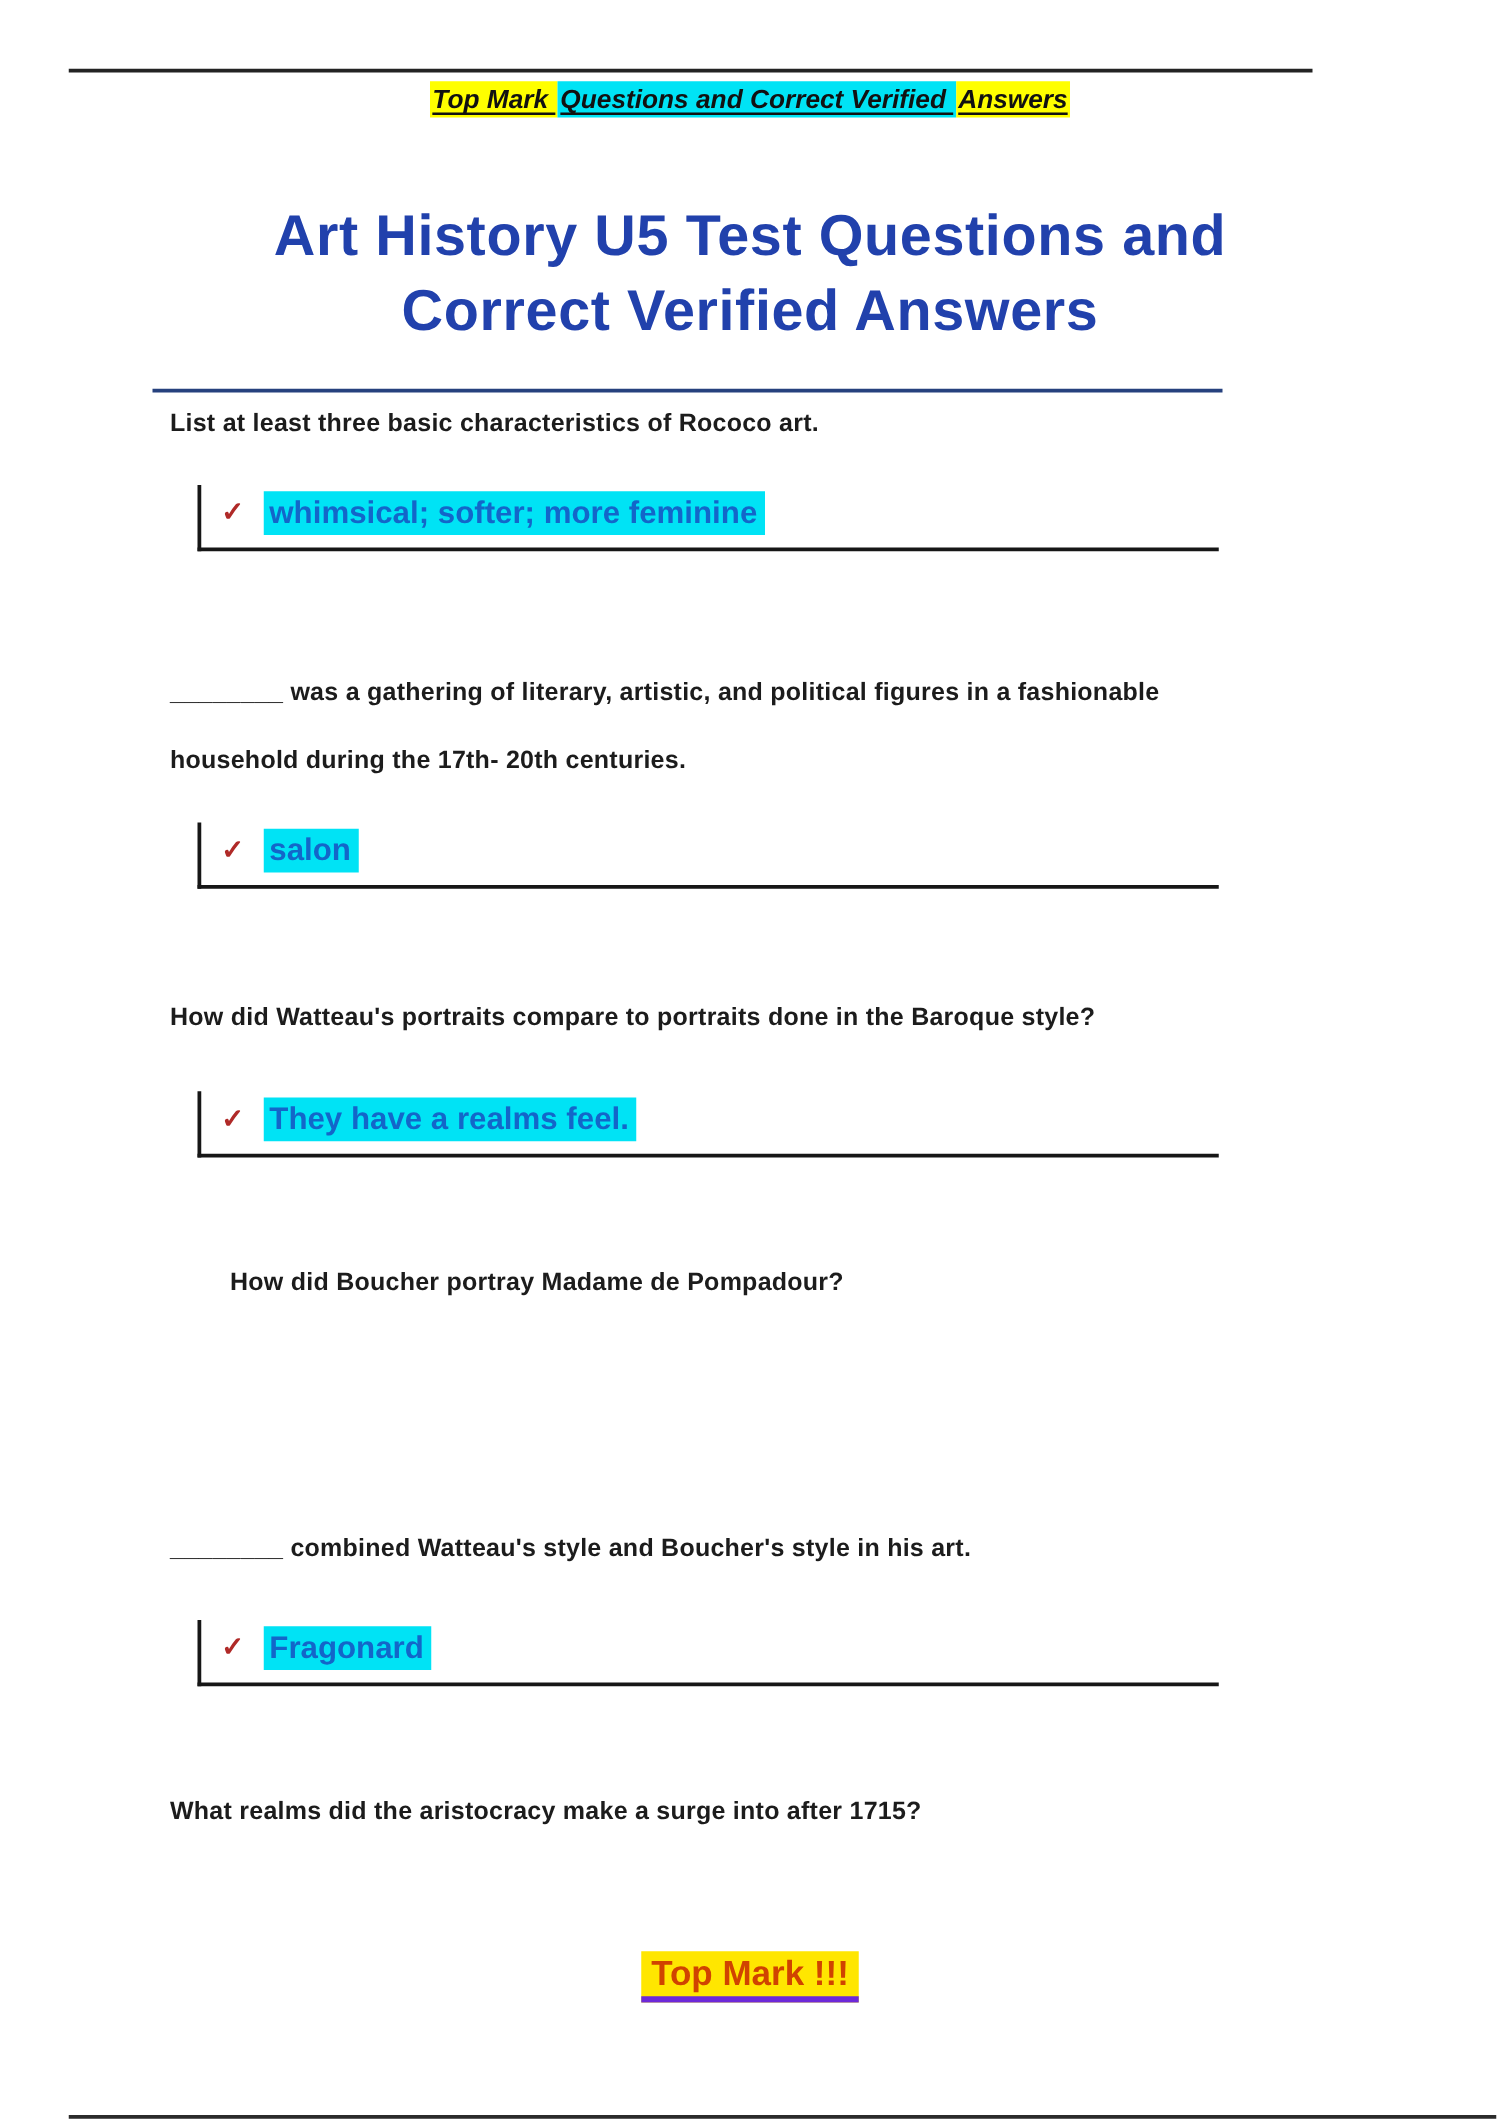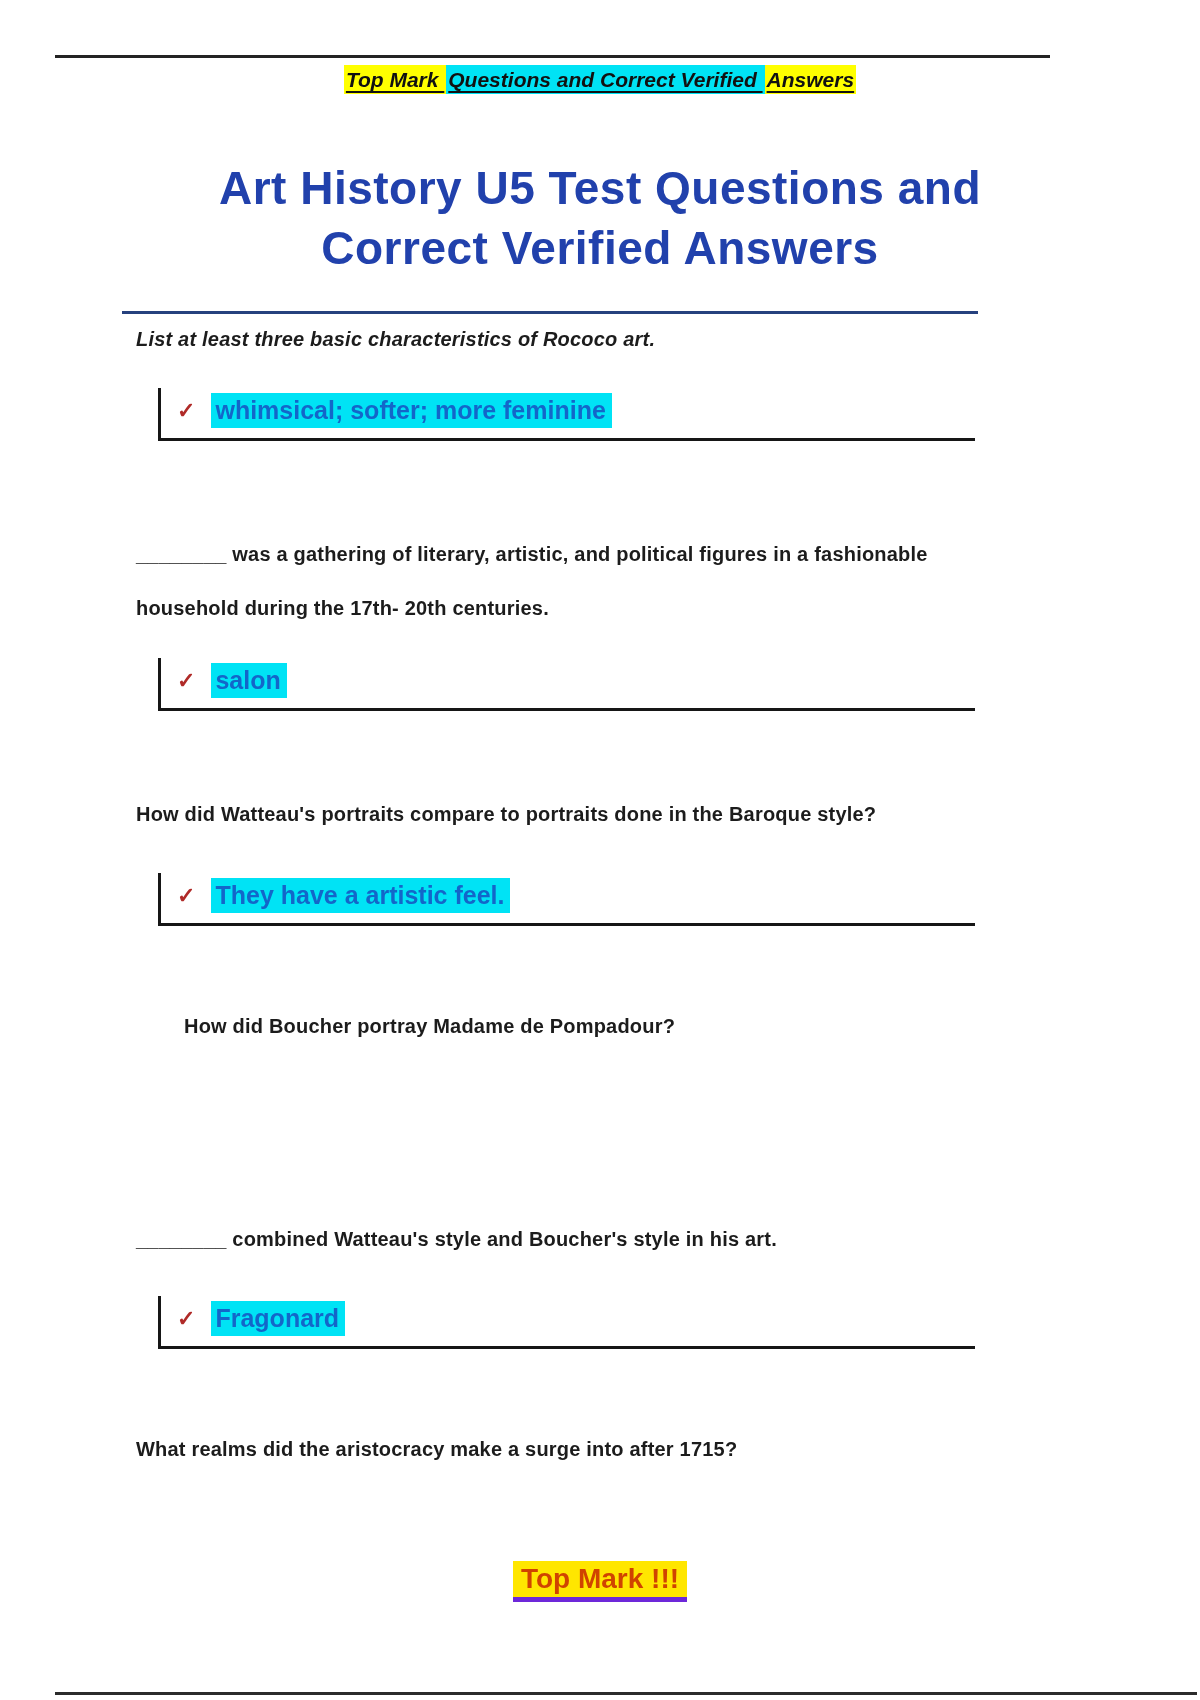--- a/index.html
+++ b/index.html
@@ -48,21 +48,21 @@
   }
   .title-rule{
     position:absolute;top:311px;left:122px;width:856px;height:0;
     border-top:3px solid var(--title-rule);
   }
   .question{
     position:absolute;left:136px;right:90px;
     font-size:20px;font-weight:700;color:var(--question-ink);
     letter-spacing:0.2px;
   }
-  .q1{top:328px;font-style:italic;}
+  .q1{top:328px;}
   .q2a{top:543px;}
   .q2b{top:597px;}
   .q3{top:803px;}
   .q4{top:1015px;margin-left:48px;}
   .q5{top:1228px;}
   .q6{top:1438px;}
   .answer-box{
     position:absolute;left:158px;width:817px;
     border-left:3px solid #161616;
     border-bottom:3px solid #161616;
@@ -121,21 +121,21 @@
   </div>
 
   <p class="question q2a">________ was a gathering of literary, artistic, and political figures in a fashionable</p>
   <p class="question q2b">household during the 17th- 20th centuries.</p>
   <div class="answer-box a2">
     <span class="check">✓</span><span class="answer-text">salon</span>
   </div>
 
   <p class="question q3">How did Watteau's portraits compare to portraits done in the Baroque style?</p>
   <div class="answer-box a3">
-    <span class="check">✓</span><span class="answer-text">They have a artistic feel.</span>
+    <span class="check">✓</span><span class="answer-text">They have a realms feel.</span>
   </div>
 
   <p class="question q4">How did Boucher portray Madame de Pompadour?</p>
 
   <p class="question q5">________ combined Watteau's style and Boucher's style in his art.</p>
   <div class="answer-box a5">
     <span class="check">✓</span><span class="answer-text">Fragonard</span>
   </div>
 
   <p class="question q6">What realms did the aristocracy make a surge into after 1715?</p>

